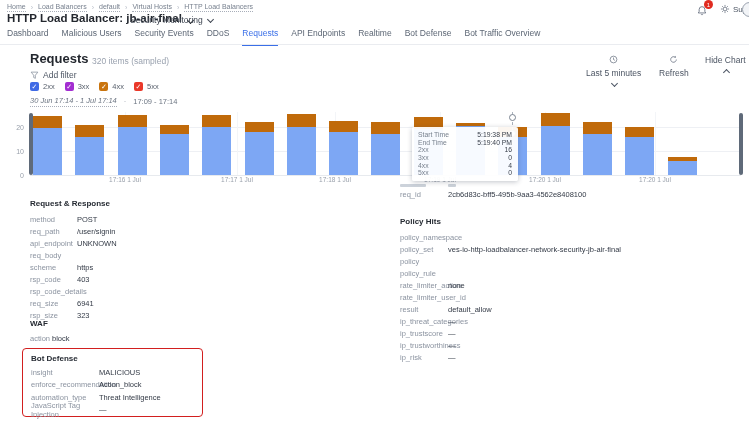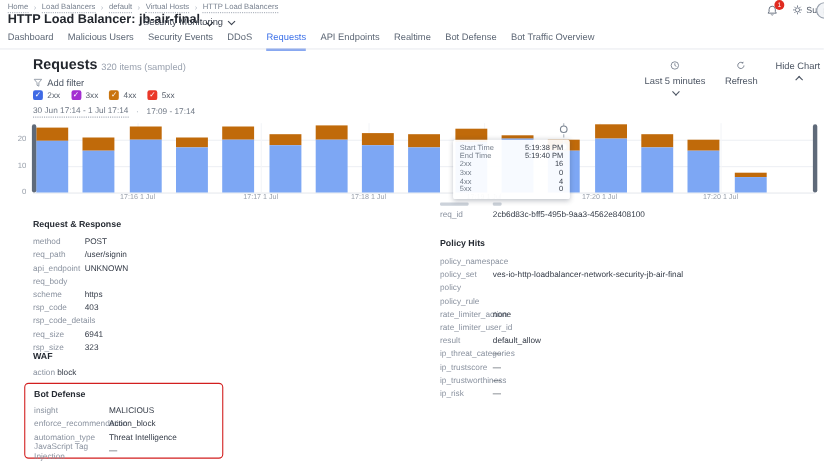--- a/index.html
+++ b/index.html
@@ -36,21 +36,21 @@
   .ctrl{position:absolute;top:55px;display:flex;align-items:center;gap:4px;font-size:8.5px;color:#4c5563;cursor:pointer;flex-direction:column;}
   .ctrl svg{display:block;}
   .add-filter{position:absolute;left:30px;top:70px;display:flex;align-items:center;gap:4px;
               font-size:8.5px;color:#4c5563;cursor:pointer;}
   .status-filters{position:absolute;left:30px;top:82px;display:flex;gap:10px;}
   .sf-item{display:flex;align-items:center;gap:4px;font-size:7.5px;color:#59616d;cursor:pointer;}
   .cbx{width:9px;height:9px;border-radius:2px;display:flex;align-items:center;justify-content:center;
        color:#fff;font-size:7px;line-height:1;}
   .date-row{position:absolute;left:30px;top:96px;display:flex;gap:7px;align-items:center;
             font-size:7.5px;color:#6d7683;}
-  .date-link{border-bottom:1px dotted #a8aeb9;cursor:pointer;padding-bottom:1px;}
+  .date-link{border-bottom:1px dotted #a8aeb9;cursor:pointer;padding-bottom:1px;font-style:italic;}
   .dot-sep{color:#aab1bb;}
   
   .chart{position:absolute;left:0;top:110px;width:749px;height:78px;}
   .gridline-h{position:absolute;left:30px;width:711px;height:1px;background:#eef0f4;}
   .gridline-v{position:absolute;top:2px;height:63px;width:1px;background:#f3f5f8;}
   .ytick{position:absolute;left:0;width:24px;text-align:right;font-size:7px;color:#99a0ab;
          transform:translateY(-50%);}
   .xlabel{position:absolute;top:66px;transform:translateX(-50%);font-size:6.5px;color:#99a0ab;white-space:nowrap;}
   .bar{position:absolute;bottom:13px;display:flex;flex-direction:column;cursor:pointer;}
   .seg{width:100%;}

